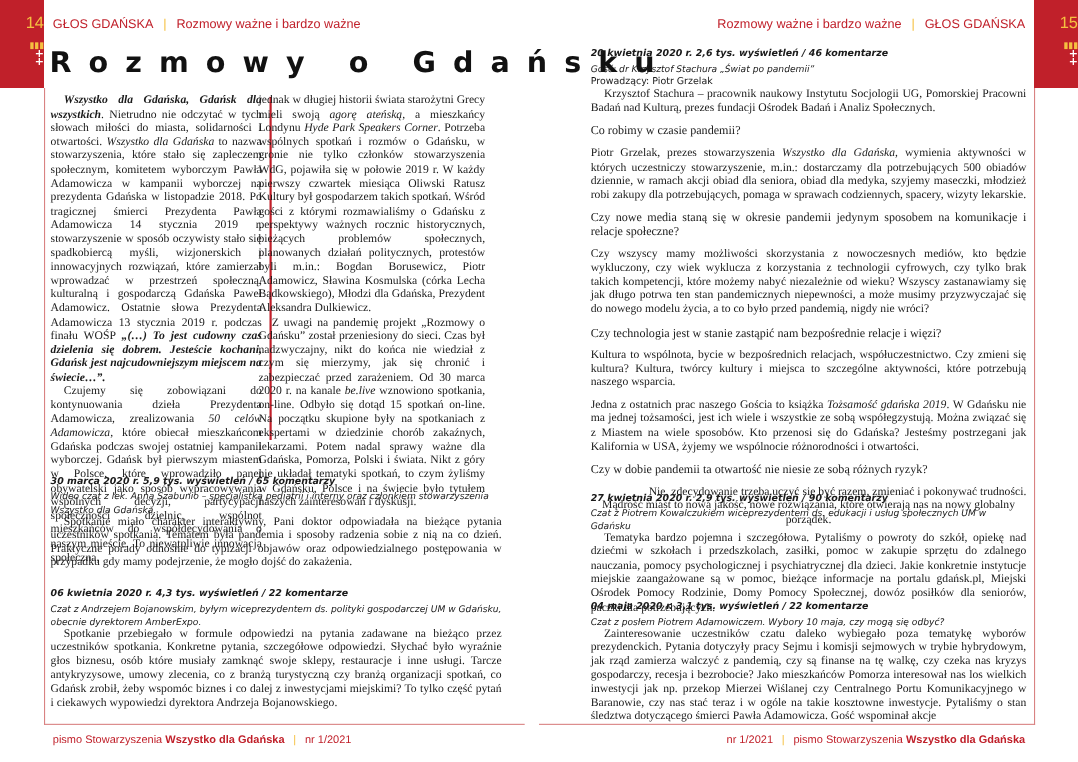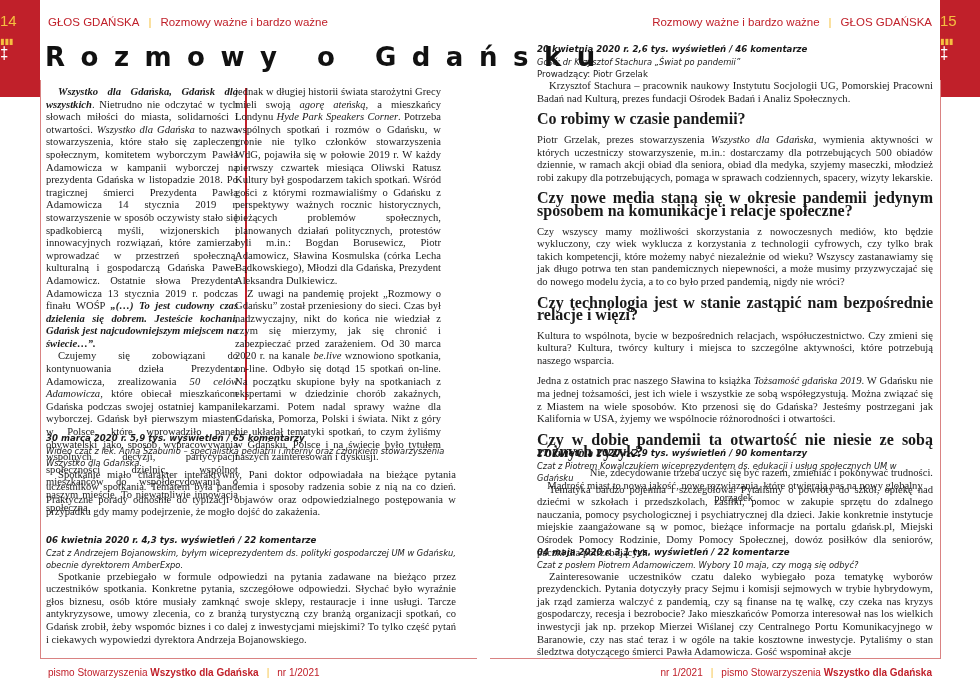--- a/index.html
+++ b/index.html
@@ -1,18 +1,18 @@
 <!DOCTYPE html>
 <html><head>
 <meta charset="utf-8">
 <style>
   html, body { margin:0; padding:0; }
   body { width:980px; height:693px; position:relative; background:#ffffff; overflow:hidden;
          font-family:"Liberation Serif", serif; color:#1a1a1a; }
-  .tab { position:absolute; top:0; width:40px; height:97px; background:#c0202a; text-align:left; }
+  .tab { position:absolute; top:0; width:40px; height:80px; background:#c0202a; text-align:right; }
   .tab.left { left:0; }
   .tab.right { left:940px; }
   .tab .num { color:#f5c040; font-family:"Liberation Sans", sans-serif; font-size:15px; margin-top:12px; line-height:18px; }
   .tab .ico { color:#f5c040; font-size:8px; line-height:8px; margin-top:8px; font-family:"DejaVu Sans", sans-serif; }
   .tab .plus { color:#ffffff; font-size:10px; line-height:7px; font-family:"DejaVu Sans", sans-serif; font-weight:bold; }
   .frame { position:absolute; border:1.5px solid #d98282; }
   .frame.left { left:40px; top:80px; width:436px; height:578px; border-top:none; border-right:none; }
   .frame.right { left:490px; top:80px; width:450px; height:578px; border-top:none; border-left:none; }
   .runhead { position:absolute; top:16px; font-family:"Liberation Sans", sans-serif; font-size:11.5px; color:#c0202a; }
   .runhead .sep { color:#f5c040; margin:0 9px; }
@@ -25,21 +25,21 @@
   .col1 { left:46px; top:86px; width:192px; }
   .col2 { left:235px; top:86px; width:206px; }
   .vrule { position:absolute; left:245px; top:88px; width:1.5px; height:312px; background:#c0202a; }
   .meta { font-family:"DejaVu Sans", sans-serif; font-weight:bold; font-style:italic; font-size:8.6px; margin:0 0 6px 0; text-indent:0 !important; }
   .guest { font-family:"DejaVu Sans", sans-serif; font-style:italic; font-size:8.3px; line-height:12px; margin:0 0 4px 0; text-indent:0 !important; text-align:left; }
   .host { font-family:"DejaVu Sans", sans-serif; font-size:8.6px; margin:0 0 5px 0; text-indent:0 !important; }
   .block { position:absolute; font-size:10.6px; line-height:12.6px; text-align:justify; }
   .block p { margin:0; }
   .block .body { text-indent:12px;font-family:Liberation Serif, serif; }
   .block .plain { text-indent:0; margin-bottom:8px; }
-  .block .q { font-weight:bold; font-size:16px; margin-bottom:8px; text-indent:0; }
+  .block .q { font-weight:normal; font-size:11px; margin-bottom:8px; text-indent:0; }
   .b1 { left:46px; top:432px; width:410px; }
   .b2 { left:46px; top:534px; width:410px; }
   .r1 { left:537px; top:43px; width:396px; }
   .r2 { left:537px; top:447px; width:396px; }
   .r3 { left:537px; top:546px; width:396px; }
   .footer { position:absolute; top:667px; font-family:"Liberation Sans", sans-serif; font-size:10px; color:#c0202a; }
   .footer .strong { color:#c0202a; font-weight:bold; }
   .footer .sep { color:#f5c040; margin:0 8px; }
   .footer.left { left:48px; }
   .footer.right { right:48px; }
@@ -102,21 +102,21 @@
   <p class="meta">20 kwietnia 2020 r. 2,6 tys. wyświetleń / 46 komentarze</p>
   <p class="guest">Gość: dr Krzysztof Stachura „Świat po pandemii”</p>
   <p class="host">Prowadzący: Piotr Grzelak</p>
   <p class="body" style="margin-bottom:8px">Krzysztof Stachura – pracownik naukowy Instytutu Socjologii UG, Pomorskiej Pracowni Badań nad Kulturą, prezes fundacji Ośrodek Badań i Analiz Społecznych.</p>
   <p class="q">Co robimy w czasie pandemii?</p>
   <p class="plain"><span>Piotr Grzelak, prezes stowarzyszenia </span><i>Wszystko dla Gdańska</i><span>, wymienia aktywności w których uczestniczy stowarzyszenie, m.in.: dostarczamy dla potrzebujących 500 obiadów dziennie, w ramach akcji obiad dla seniora, obiad dla medyka, szyjemy maseczki, młodzież robi zakupy dla potrzebujących, pomaga w sprawach codziennych, spacery, wizyty lekarskie.</span></p>
   <p class="q">Czy nowe media staną się w okresie pandemii jedynym sposobem na komunikacje i relacje społeczne?</p>
   <p class="plain">Czy wszyscy mamy możliwości skorzystania z nowoczesnych mediów, kto będzie wykluczony, czy wiek wyklucza z korzystania z technologii cyfrowych, czy tylko brak takich kompetencji, które możemy nabyć niezależnie od wieku? Wszyscy zastanawiamy się jak długo potrwa ten stan pandemicznych niepewności, a może musimy przyzwyczajać się do nowego modelu życia, a to co było przed pandemią, nigdy nie wróci?</p>
   <p class="q">Czy technologia jest w stanie zastąpić nam bezpośrednie relacje i więzi?</p>
   <p class="plain">Kultura to wspólnota, bycie w bezpośrednich relacjach, współuczestnictwo. Czy zmieni się kultura? Kultura, twórcy kultury i miejsca to szczególne aktywności, które potrzebują naszego wsparcia.</p>
-  <p class="plain"><span>Jedna z ostatnich prac naszego Sławina to książka </span><i>Tożsamość gdańska 2019</i><span>. W Gdańsku nie ma jednej tożsamości, jest ich wiele i wszystkie ze sobą współegzystują. Można związać się z Miastem na wiele sposobów. Kto przenosi się do Gdańska? Jesteśmy postrzegani jak Kalifornia w USA, żyjemy we wspólnocie różnorodności i otwartości.</span></p>
+  <p class="plain"><span>Jedna z ostatnich prac naszego Gościa to książka </span><i>Tożsamość gdańska 2019</i><span>. W Gdańsku nie ma jednej tożsamości, jest ich wiele i wszystkie ze sobą współegzystują. Można związać się z Miastem na wiele sposobów. Kto przenosi się do Gdańska? Jesteśmy postrzegani jak Kalifornia w USA, żyjemy we wspólnocie różnorodności i otwartości.</span></p>
   <p class="q">Czy w dobie pandemii ta otwartość nie niesie ze sobą różnych ryzyk?</p>
   <p style="text-align:right">Nie, zdecydowanie trzeba uczyć się być razem, zmieniać i pokonywać trudności.</p>
   <p style="text-align:center">Mądrość miast to nowa jakość, nowe rozwiązania, które otwierają nas na nowy globalny porządek.</p>
 </div>
 
 <div class="block r2">
   <p class="meta">27 kwietnia 2020 r. 2,9 tys. wyświetleń / 90 komentarzy</p>
   <p class="guest">Czat z Piotrem Kowalczukiem wiceprezydentem ds. edukacji i usług społecznych UM w Gdańsku</p>
   <p class="body">Tematyka bardzo pojemna i szczegółowa. Pytaliśmy o powroty do szkół, opiekę nad dziećmi w szkołach i przedszkolach, zasiłki, pomoc w zakupie sprzętu do zdalnego nauczania, pomocy psychologicznej i psychiatrycznej dla dzieci. Jakie konkretnie instytucje miejskie zaangażowane są w pomoc, bieżące informacje na portalu gdańsk.pl, Miejski Ośrodek Pomocy Rodzinie, Domy Pomocy Społecznej, dowóz posiłków dla seniorów, paczki dla potrzebujących.</p>
 </div>

